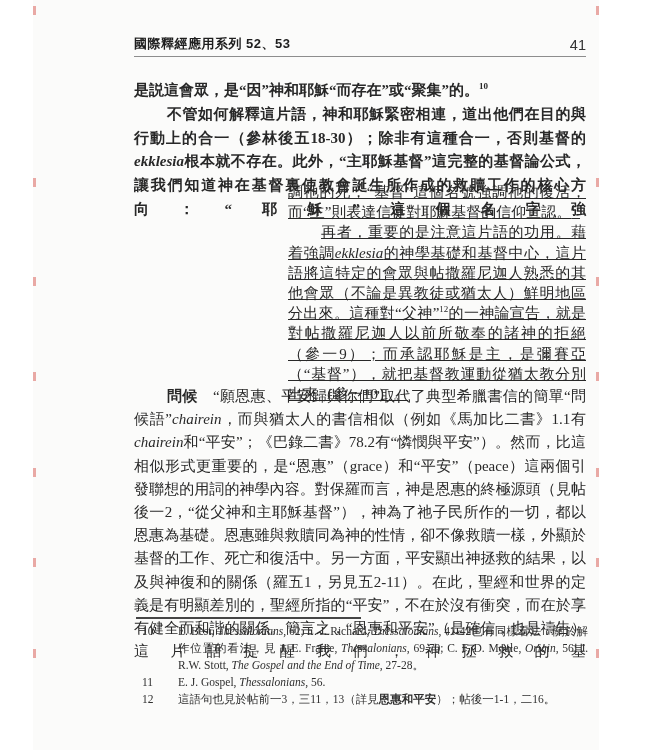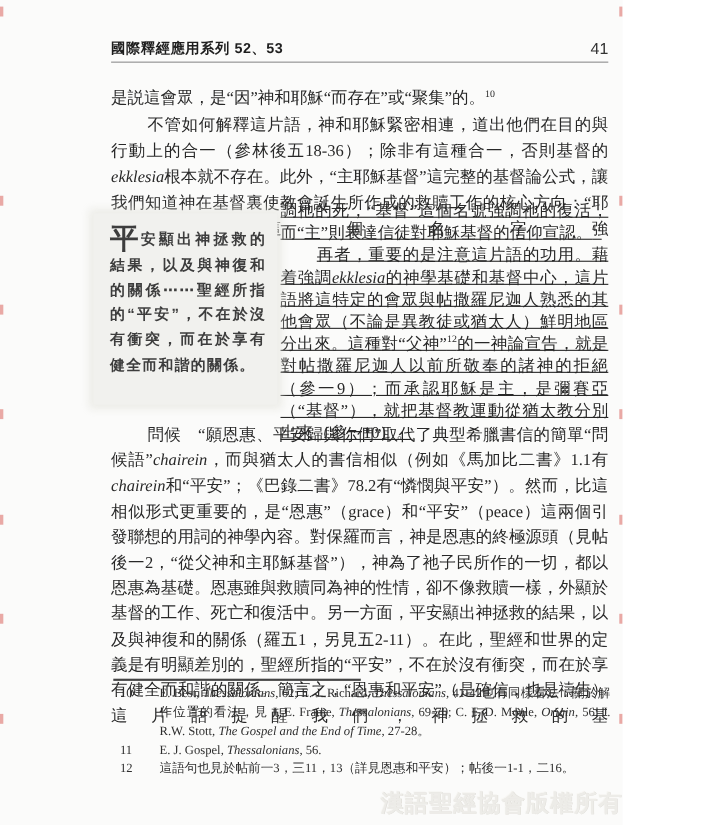--- a/index.html
+++ b/index.html
@@ -1,51 +1,52 @@
 <!DOCTYPE html>
 <html><head>
 <meta charset="utf-8">
 <style>
   * { margin:0; padding:0; box-sizing:border-box; }
   html,body { background:#ffffff; }
   .page {
     position:relative; width:566px; height:750px; overflow:hidden;
     background:#fbfbfa; color:#262626;
     font-family:"Liberation Serif","DejaVu Serif",serif;
+    margin-left:33px;
   }
   
   .header { position:absolute; left:101px; top:35px; width:452px;
     display:flex; justify-content:space-between; align-items:flex-end; }
   .series-title { font-family:"Liberation Sans","DejaVu Sans",sans-serif;
     font-weight:bold; font-size:13px; color:#1e1e1e; letter-spacing:.5px; }
   .page-number { font-family:"Liberation Sans","DejaVu Sans",sans-serif;
     font-size:14.5px; color:#333; }
   .header-rule { position:absolute; left:101px; top:56px; width:452px;
     height:1px; background:#8d8d8d; }
   
   .body-text { font-size:15px; line-height:23.8px; text-align:justify; color:#282828; }
   p.indent { text-indent:2.2em; }
   p.fill-last { text-align-last:justify; }
-  .block-a { position:absolute; left:101px; top:79px; width:452px; }
+  .block-a { position:absolute; left:101px; top:79px; width:452px;font-weight:bold; }
   .block-b { position:absolute; left:255px; top:182px; width:298px; }
   .block-b .body-text { line-height:20.2px;text-decoration:underline; }
   .block-c { position:absolute; left:101px; top:384px; width:452px; }
   .block-c .body-text { line-height:23.2px; }
   
   .pullquote { position:absolute; left:85px; top:194px; width:167px; height:174px;
     background:#f1f1ee; box-shadow:0 0 7px 4px rgba(226,226,220,.6);
     padding:13px 10px 0 15px; }
   .pullquote-text { font-family:"Liberation Sans","DejaVu Sans",sans-serif;
     font-weight:bold; font-size:13.5px; line-height:22.8px; letter-spacing:1.2px;
     color:#3d3d3d; text-align:justify; }
   .dropcap { font-size:26px; letter-spacing:0; line-height:0; vertical-align:-3px; }
   
   sup { font-size:9px; line-height:0; vertical-align:6px; }
   .it { font-style:italic; }
-  .bd { font-weight:normal; font-family:"Liberation Sans","DejaVu Sans",sans-serif; }
+  .bd { font-weight:bold; font-family:"Liberation Sans","DejaVu Sans",sans-serif; }
   
   .footnote-rule { position:absolute; left:103px; top:617px; width:225px;
     height:1.5px; background:#454545; }
   .footnotes { position:absolute; left:109px; top:623px; width:446px; }
   .footnote { display:flex; font-size:11.5px; line-height:16.9px; color:#2e2e2e; }
   .fn-num { width:36px; flex:none; }
   .fn-text { flex:1; text-align:justify; }
   
   .watermark { position:absolute; right:0px; bottom:6px;
     font-family:"Liberation Sans","DejaVu Sans",sans-serif; font-weight:bold;
@@ -75,31 +76,28 @@
   <div class="scan-mark" style="right:0;top:649px;"></div>
 
   <div class="header">
     <span class="series-title">國際釋經應用系列 52、53</span>
     <span class="page-number">41</span>
   </div>
   <div class="header-rule"></div>
 
   <div class="block-a">
     <p class="body-text"><span>是説這會眾，是“因”神和耶穌“而存在”或“聚集”的。</span><sup>10</sup></p>
-    <p class="body-text indent fill-last"><span>不管如何解釋這片語，神和耶穌緊密相連，道出他們在目的與行動上的合一（參林後五18-36）；除非有這種合一，否則基督的</span><span class="it">ekklesia</span><span>根本就不存在。此外，“主耶穌基督”這完整的基督論公式，讓我們知道神在基督裏使教會誕生所作成的救贖工作的核心方向：“耶穌”這個名字強</span></p>
+    <p class="body-text indent fill-last"><span>不管如何解釋這片語，神和耶穌緊密相連，道出他們在目的與行動上的合一（參林後五18-30）；除非有這種合一，否則基督的</span><span class="it">ekklesia</span><span>根本就不存在。此外，“主耶穌基督”這完整的基督論公式，讓我們知道神在基督裏使教會誕生所作成的救贖工作的核心方向：“耶穌”這個名字強</span></p>
   </div>
 
   <div class="block-b">
     <p class="body-text"><span>調祂的死，“基督”這個名號強調祂的復活，而“主”則表達信徒對耶穌基督的信仰宣認。</span><sup>11</sup></p>
     <p class="body-text indent"><span>再者，重要的是注意這片語的功用。藉着強調</span><span class="it">ekklesia</span><span>的神學基礎和基督中心，這片語將這特定的會眾與帖撒羅尼迦人熟悉的其他會眾（不論是異教徒或猶太人）鮮明地區分出來。這種對“父神”</span><sup>12</sup><span>的一神論宣告，就是對帖撒羅尼迦人以前所敬奉的諸神的拒絕（參一9）；而承認耶穌是主，是彌賽亞（“基督”），就把基督教運動從猶太教分別出來（參一10）。</span></p>
   </div>
 
-  <aside class="pullquote">
-    <p class="pullquote-text"><span class="dropcap">平</span><span>安顯出神拯救的結果，以及與神復和的關係⋯⋯聖經所指的“平安”，不在於沒有衝突，而在於享有健全而和諧的關係。</span></p>
-  </aside>
 
   <div class="block-c">
     <p class="body-text indent fill-last"><span class="bd">問候</span><span>　“願恩惠、平安歸與你們”取代了典型希臘書信的簡單“問候語”</span><span class="it">chairein</span><span>，而與猶太人的書信相似（例如《馬加比二書》1.1有</span><span class="it">chairein</span><span>和“平安”；《巴錄二書》78.2有“憐憫與平安”）。然而，比這相似形式更重要的，是“恩惠”（grace）和“平安”（peace）這兩個引發聯想的用詞的神學內容。對保羅而言，神是恩惠的終極源頭（見帖後一2，“從父神和主耶穌基督”），神為了祂子民所作的一切，都以恩惠為基礎。恩惠雖與救贖同為神的性情，卻不像救贖一樣，外顯於基督的工作、死亡和復活中。另一方面，平安顯出神拯救的結果，以及與神復和的關係（羅五1，另見五2-11）。在此，聖經和世界的定義是有明顯差別的，聖經所指的“平安”，不在於沒有衝突，而在於享有健全而和諧的關係。簡言之，“恩惠和平安”（是確信，也是禱告）這片語提醒我們，神拯救的基</span></p>
   </div>
 
   <div class="footnote-rule"></div>
   <div class="footnotes">
     <div class="footnote">
       <span class="fn-num">10</span>
       <span class="fn-text"><span>E. Best, </span><span class="it">Thessalonians</span><span>, 62; E. J. Richard, </span><span class="it">Thessalonians</span><span>, 41-42也有同樣看法：關於解作位置的看法，見 J. E. Frame, </span><span class="it">Thessalonians</span><span>, 69-70; C. F. D. Moule, </span><span class="it">Origin</span><span>, 56; J. R.W. Stott, </span><span class="it">The Gospel and the End of Time</span><span>, 27-28。</span></span>
@@ -107,15 +105,14 @@
     <div class="footnote">
       <span class="fn-num">11</span>
       <span class="fn-text"><span>E. J. Gospel, </span><span class="it">Thessalonians</span><span>, 56.</span></span>
     </div>
     <div class="footnote">
       <span class="fn-num">12</span>
       <span class="fn-text"><span>這語句也見於帖前一3，三11，13（詳見</span><span class="bd">恩惠和平安</span><span>）；帖後一1-1，二16。</span></span>
     </div>
   </div>
 
-  <div class="watermark">漢語聖經協會版權所有</div>
 
 </div>
 
 </body></html>

